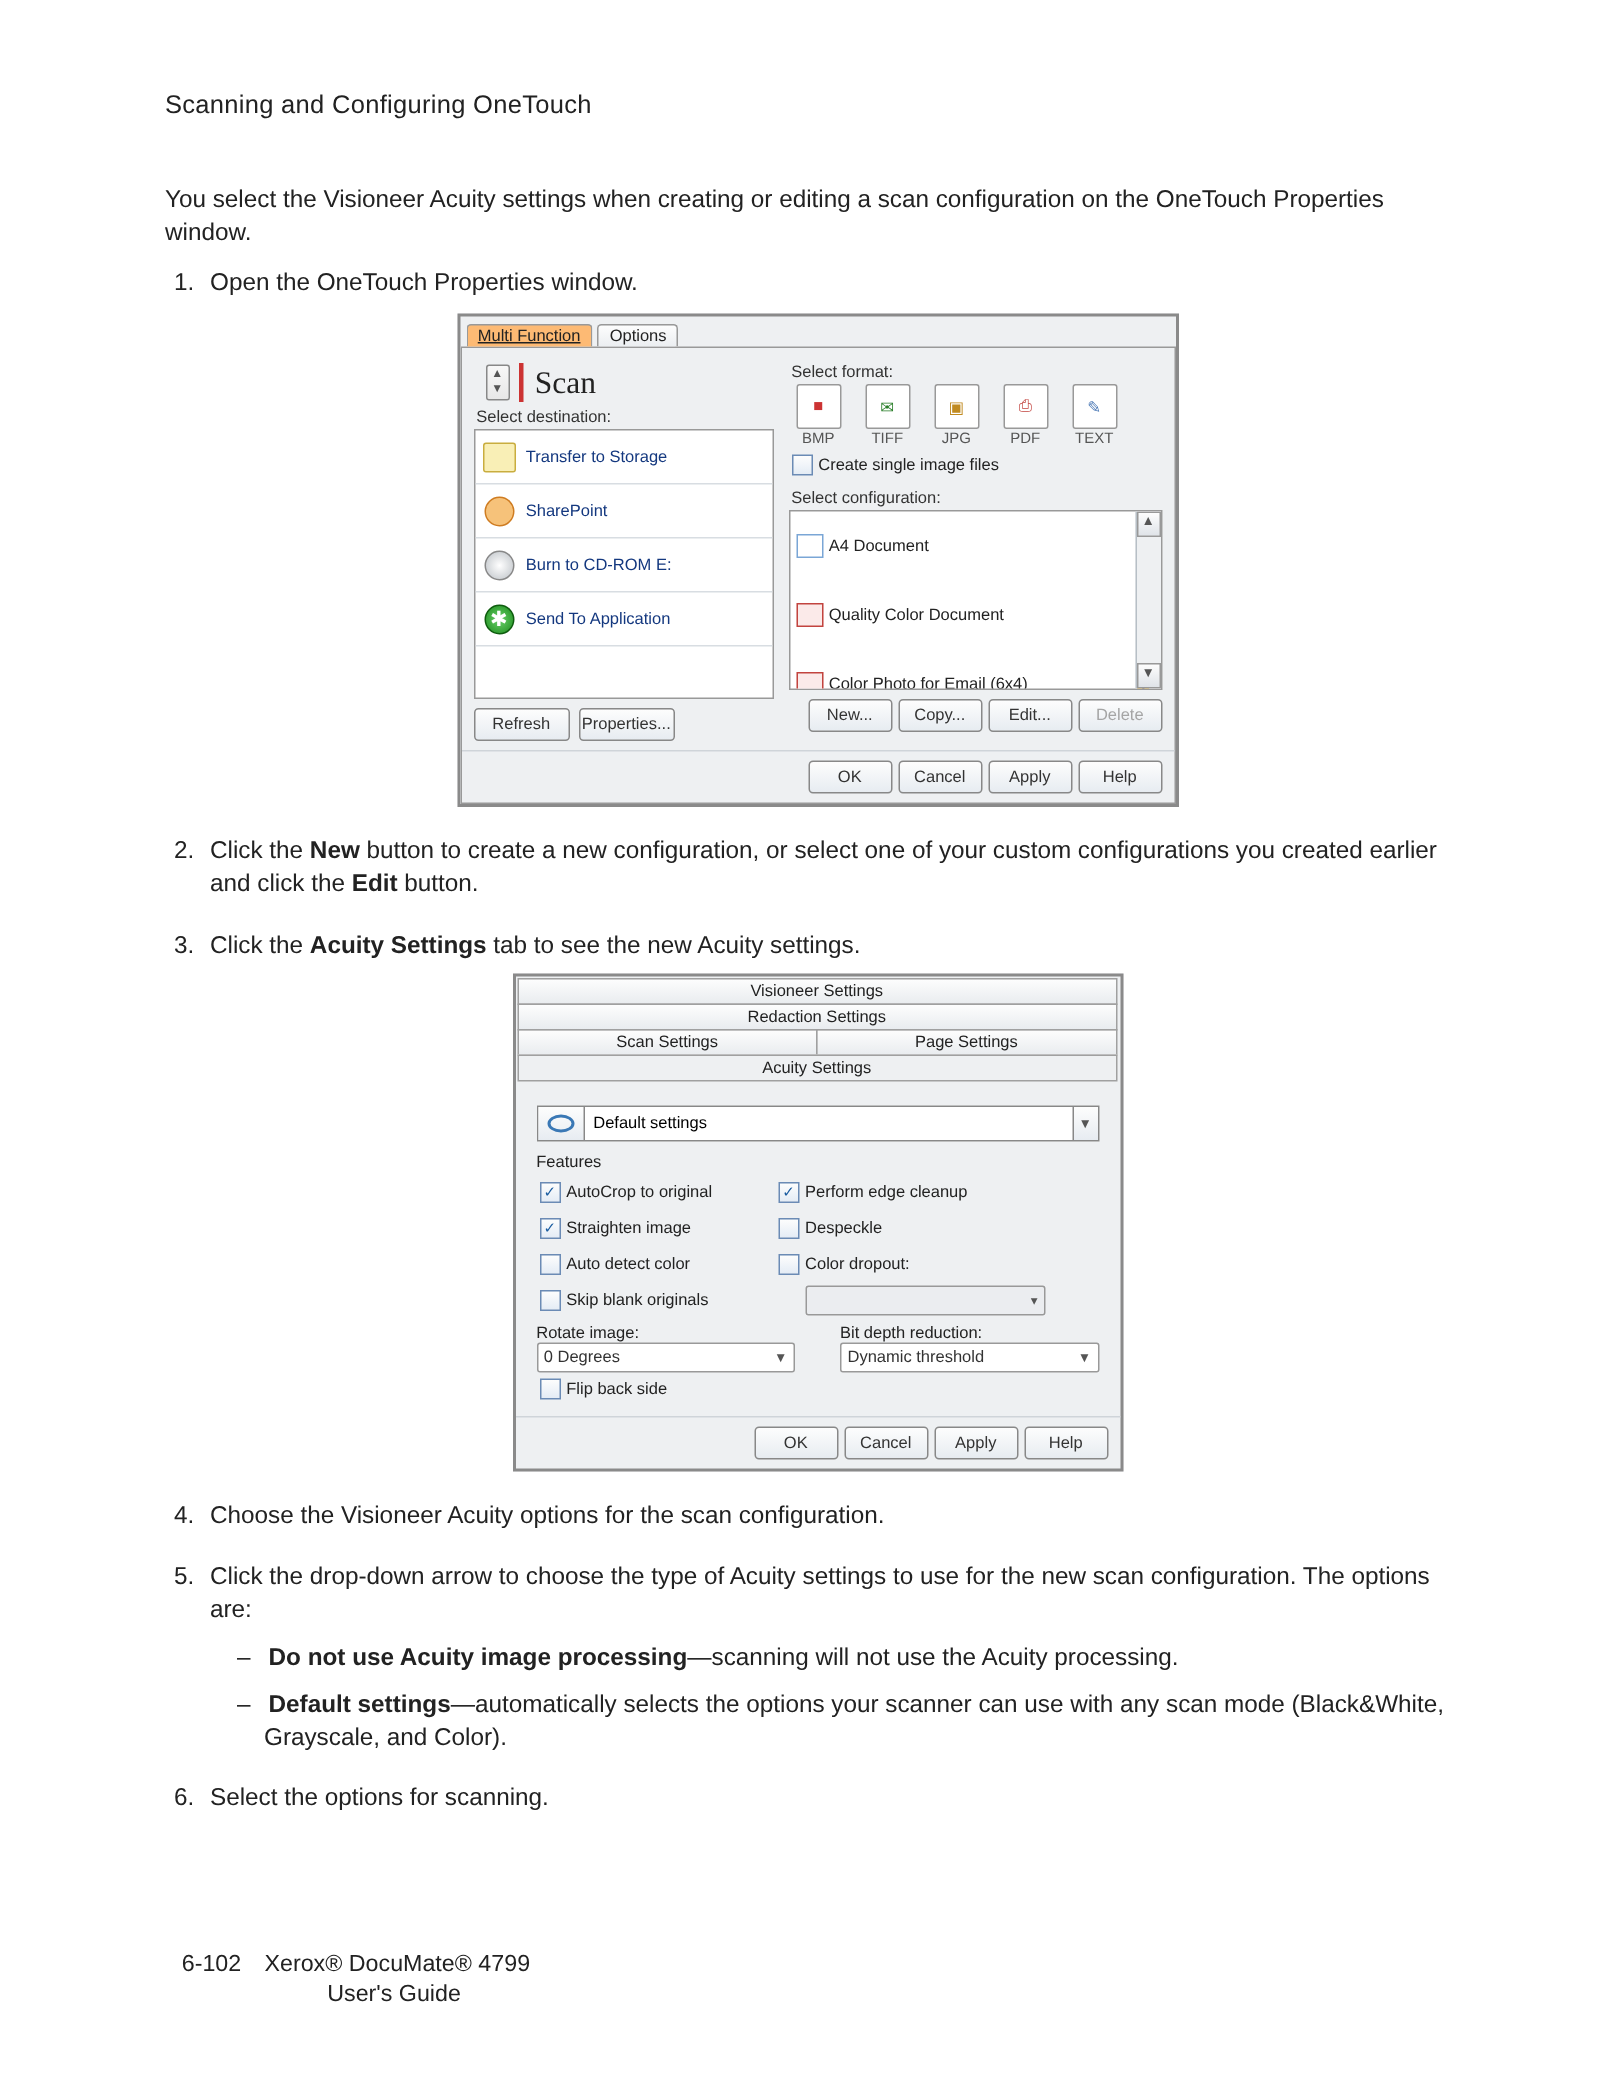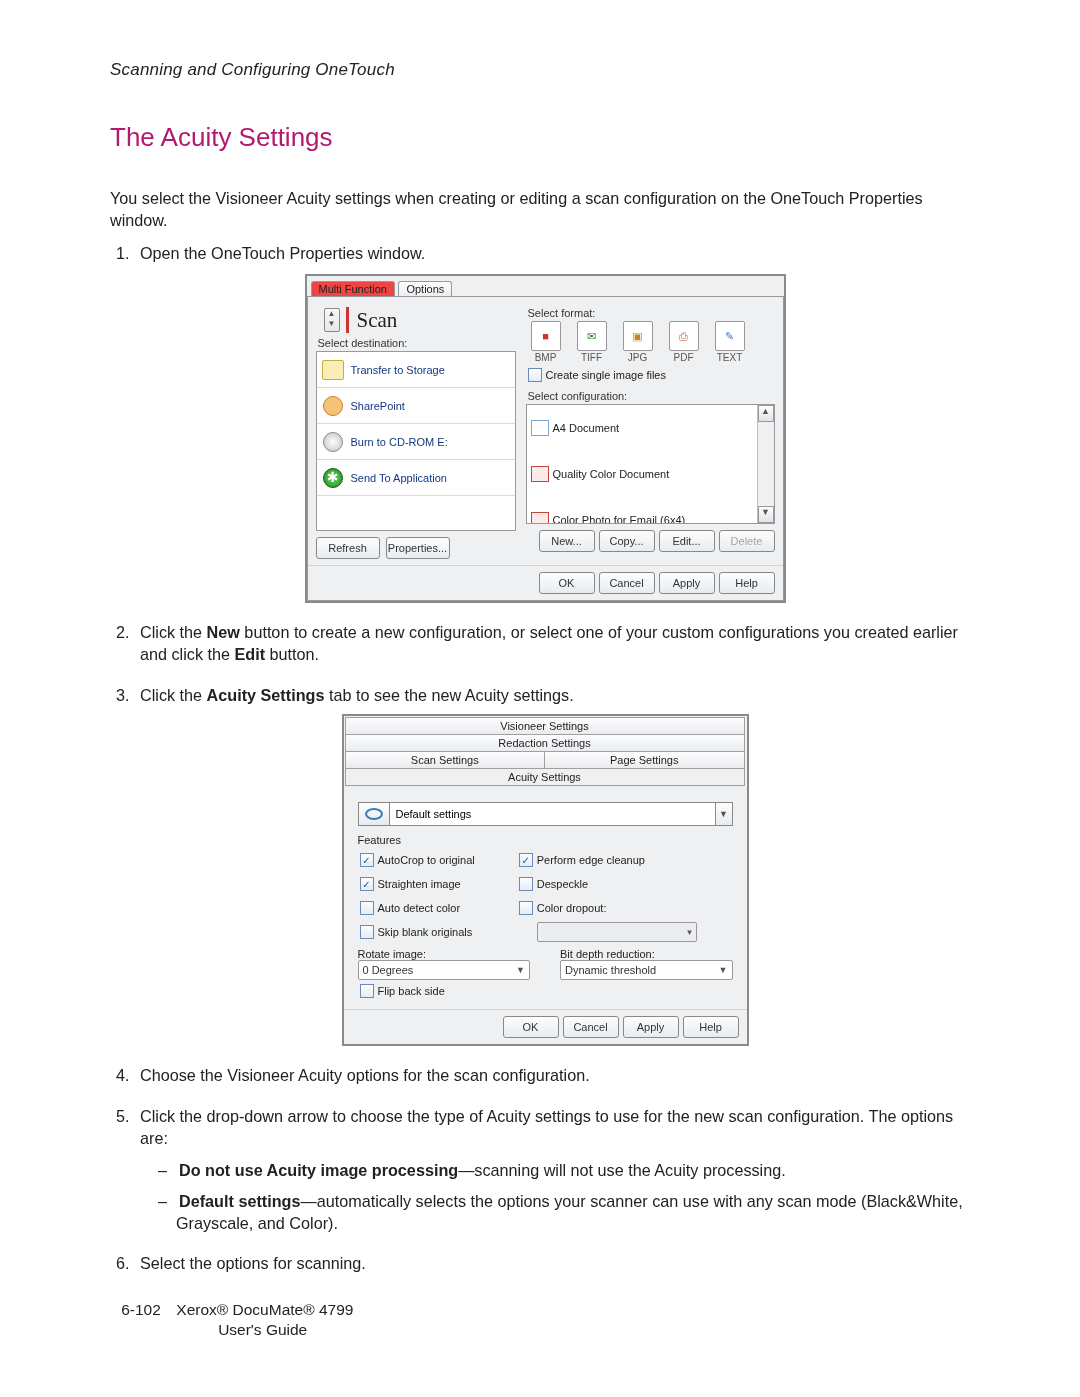--- a/index.html
+++ b/index.html
@@ -1,42 +1,42 @@
 <!DOCTYPE html>
 <html><head>
 <meta charset="utf-8">
 <style>
   body {
     margin:0; padding:0; background:#fff;
     font-family:"Segoe UI", Arial, sans-serif;
     color:#222; width:1080px;
   }
   .page { padding:60px 100px 40px 110px; min-height:1280px; position:relative; }
-  .running-head { font-size:17px; margin-bottom:42px; letter-spacing:0.2px;font-style:italic; }
+  .running-head { font-size:17px; margin-bottom:42px; letter-spacing:0.2px; }
   h1.section-title { font-weight:400; font-size:26px; color:#b3196f; margin:0 0 34px 0; }
   p.body { font-size:16.2px; line-height:1.38; margin:0 0 10px 0; }
   ol.main { margin:0 0 0 24px; padding:0; }
   ol.main > li { font-size:16.2px; line-height:1.38; margin:0 0 6px 0; padding-left:6px; }
   ol.main > li.spaced { margin-top:18px; }
   ul.dash { list-style:none; margin:10px 0 0 18px; padding:0; }
   ul.dash li { font-size:16.2px; line-height:1.38; margin-bottom:8px; text-indent:-18px; padding-left:18px; }
   ul.dash li::before { content:"–"; padding-right:12px; }
   .footer { position:absolute; bottom:40px; left:110px; font-size:15.5px; line-height:1.3;text-align:center; }
   .footer .pgnum { display:inline-block; width:62px; }
 
   
   .sw { border:2px solid #8a8a8a; background:#eef0f2; font-family:Tahoma, sans-serif; }
   .sw1 { width:477px; margin:10px auto 8px auto; }
   .sw2 { width:403px; margin:8px auto; }
 
   
   .tabstrip { padding:2px 0 0 4px; }
   .tab { display:inline-block; background:linear-gradient(#fdfdfd,#ebeef1); border:1px solid #999; border-bottom:0;
          border-radius:3px 3px 0 0; padding:1px 7px; font-size:11px; position:relative; top:1px; margin-right:-1px;}
-  .tab.active { background:#ef4444; }
+  .tab.active { background:#fdba74;text-decoration:underline; }
   .panel-body { border:1px solid #999; background:#eef0f2; padding:6px 8px 8px 8px; }
 
   .scan-header { display:flex; align-items:center; margin:4px 2px 4px 8px; }
   .spinner { width:14px; height:22px; border:1px solid #888; border-radius:2px; margin-right:6px;
              background:linear-gradient(#f8f8f8,#e7e7e7); font-size:8px; text-align:center; line-height:10px; color:#555;}
   .scan-header .title { font-size:21px; font-family:"Times New Roman",serif; }
   .scan-header .bar { width:3px; height:26px; background:#c33; margin-right:8px; }
   .small-label { font-size:11px; color:#333; margin:4px 0 2px 2px; }
 
   .dest-list { background:#fff; border:1px solid #999; height:178px; overflow:hidden; }
@@ -103,21 +103,20 @@
   .sel-box.disabled{background:#ebedf0;color:#9b9b9b;}
   .sel-box .dd2{font-size:9px;color:#555;}
   .pairrow{display:flex;gap:30px;align-items:flex-start;margin:6px 6px;}
   .pairrow>div{flex:1;font-size:11px;}
 </style>
 </head>
 <body>
 
 <div class="page">
   <div class="running-head">Scanning and Configuring OneTouch</div>
-  <h1 class="section-title">The Acuity Settings</h1>
 
   <p class="body">You select the Visioneer Acuity settings when creating or editing a scan configuration on the OneTouch Properties window.</p>
 
   <ol class="main">
     <li>Open the OneTouch Properties window.</li>
   </ol>
 
   <div class="sw sw1">
     <div class="tabstrip">
       <span class="tab active">Multi Function</span>

